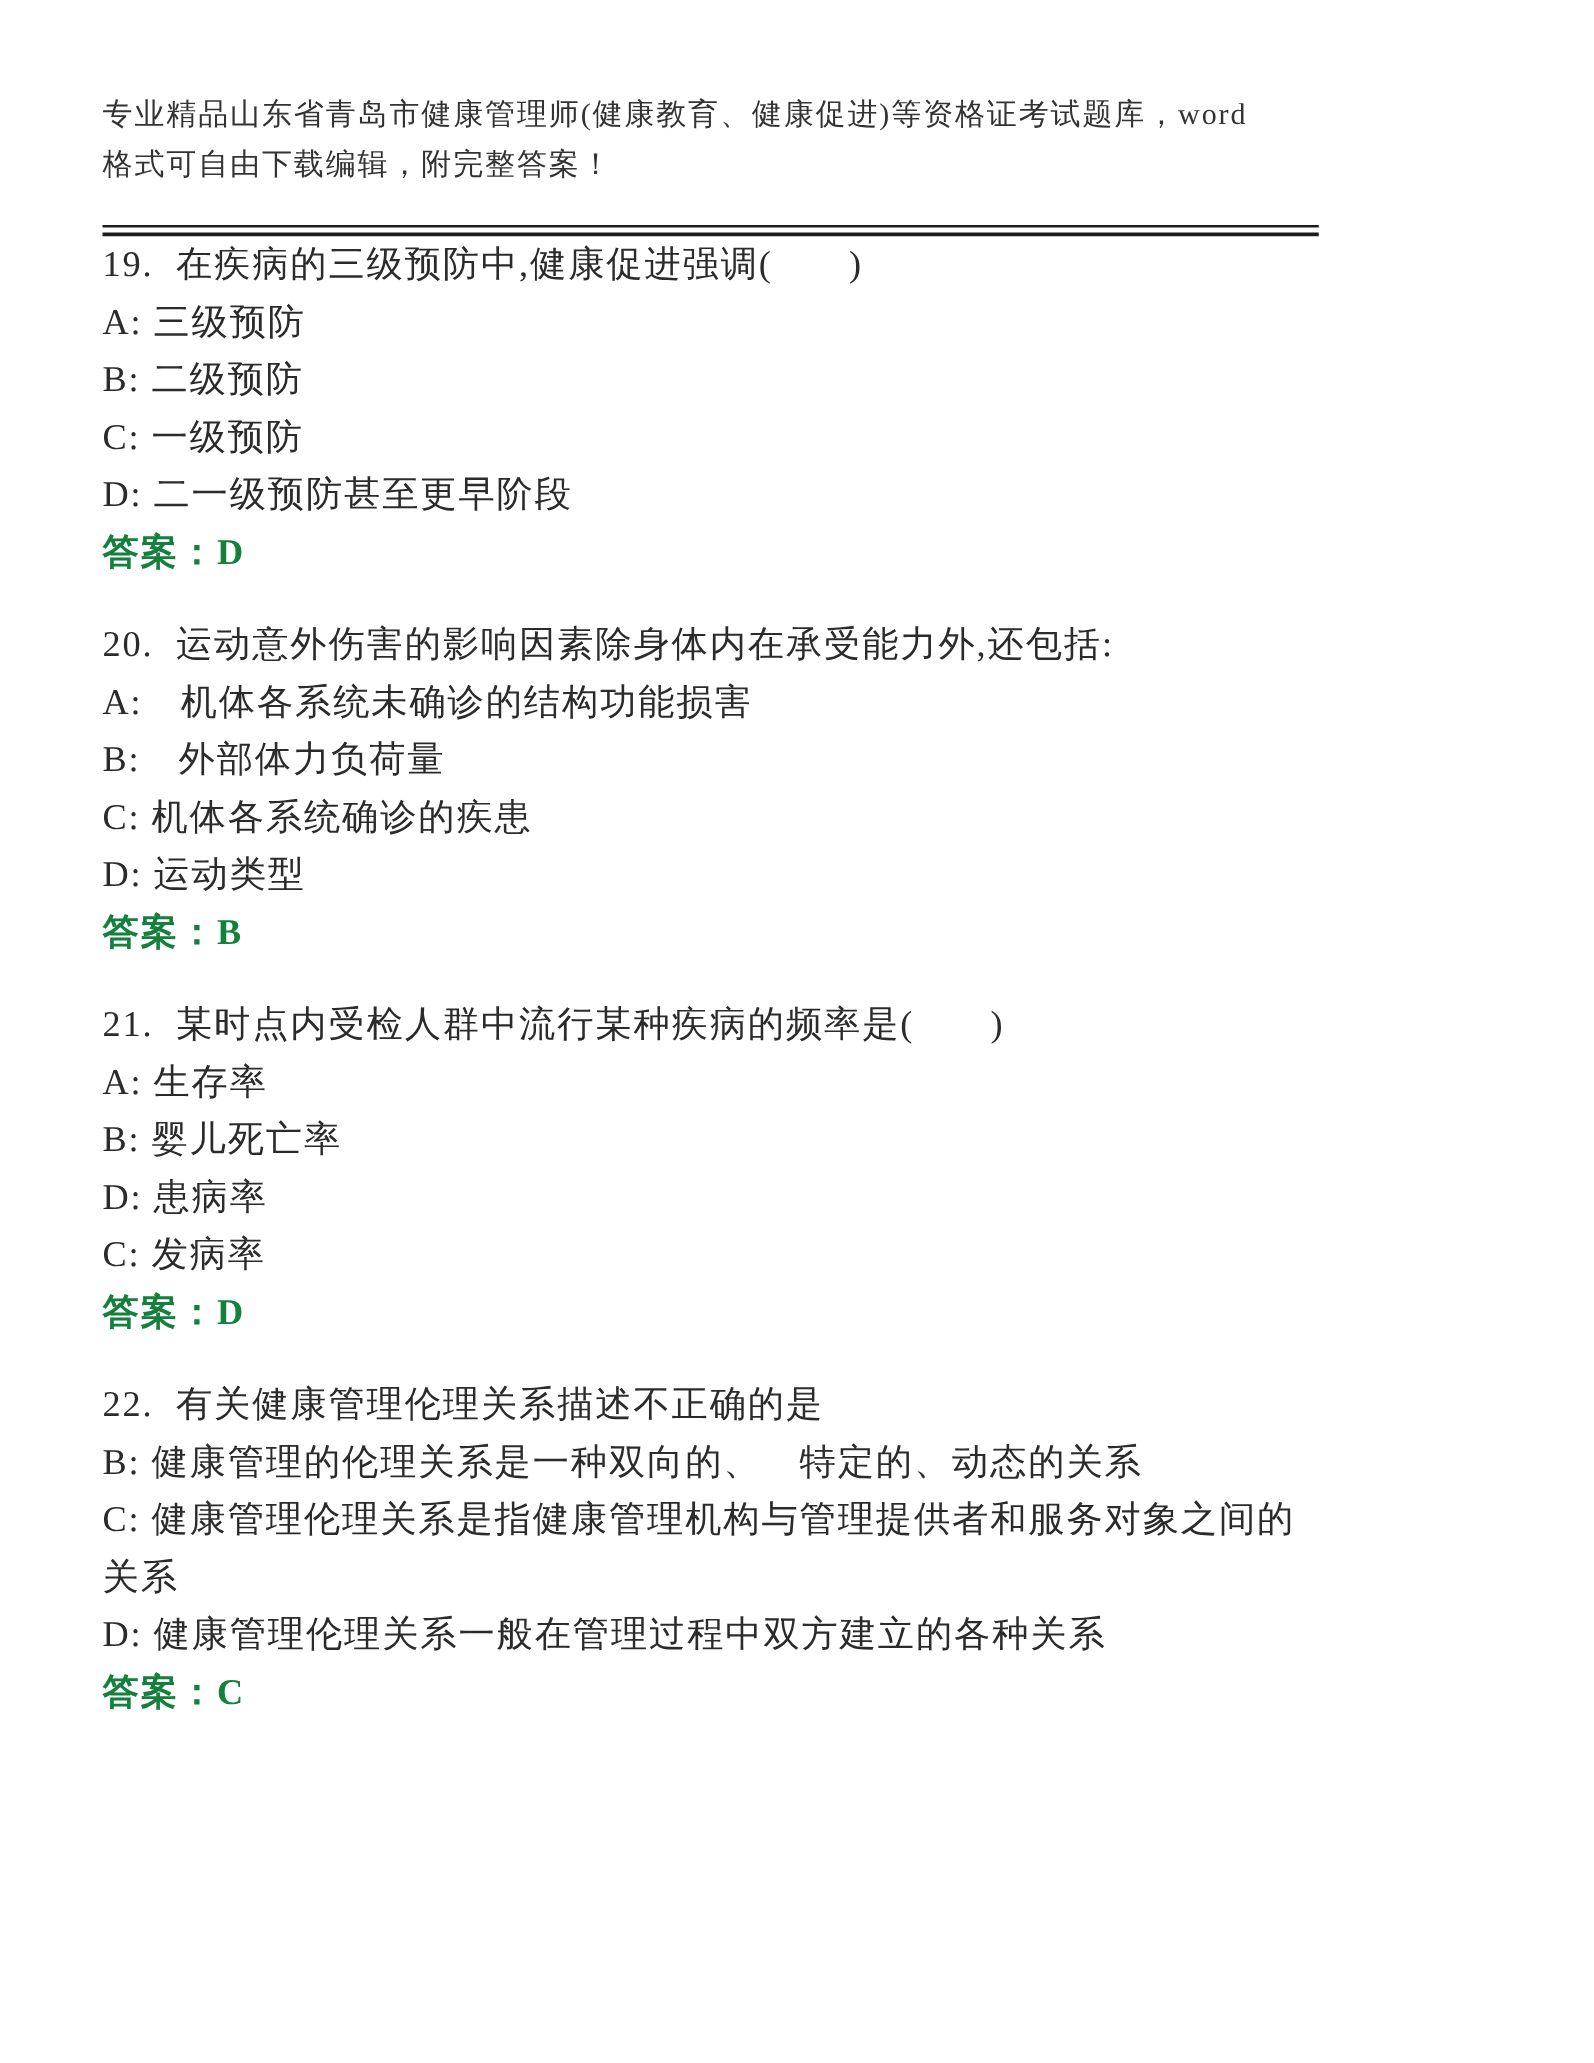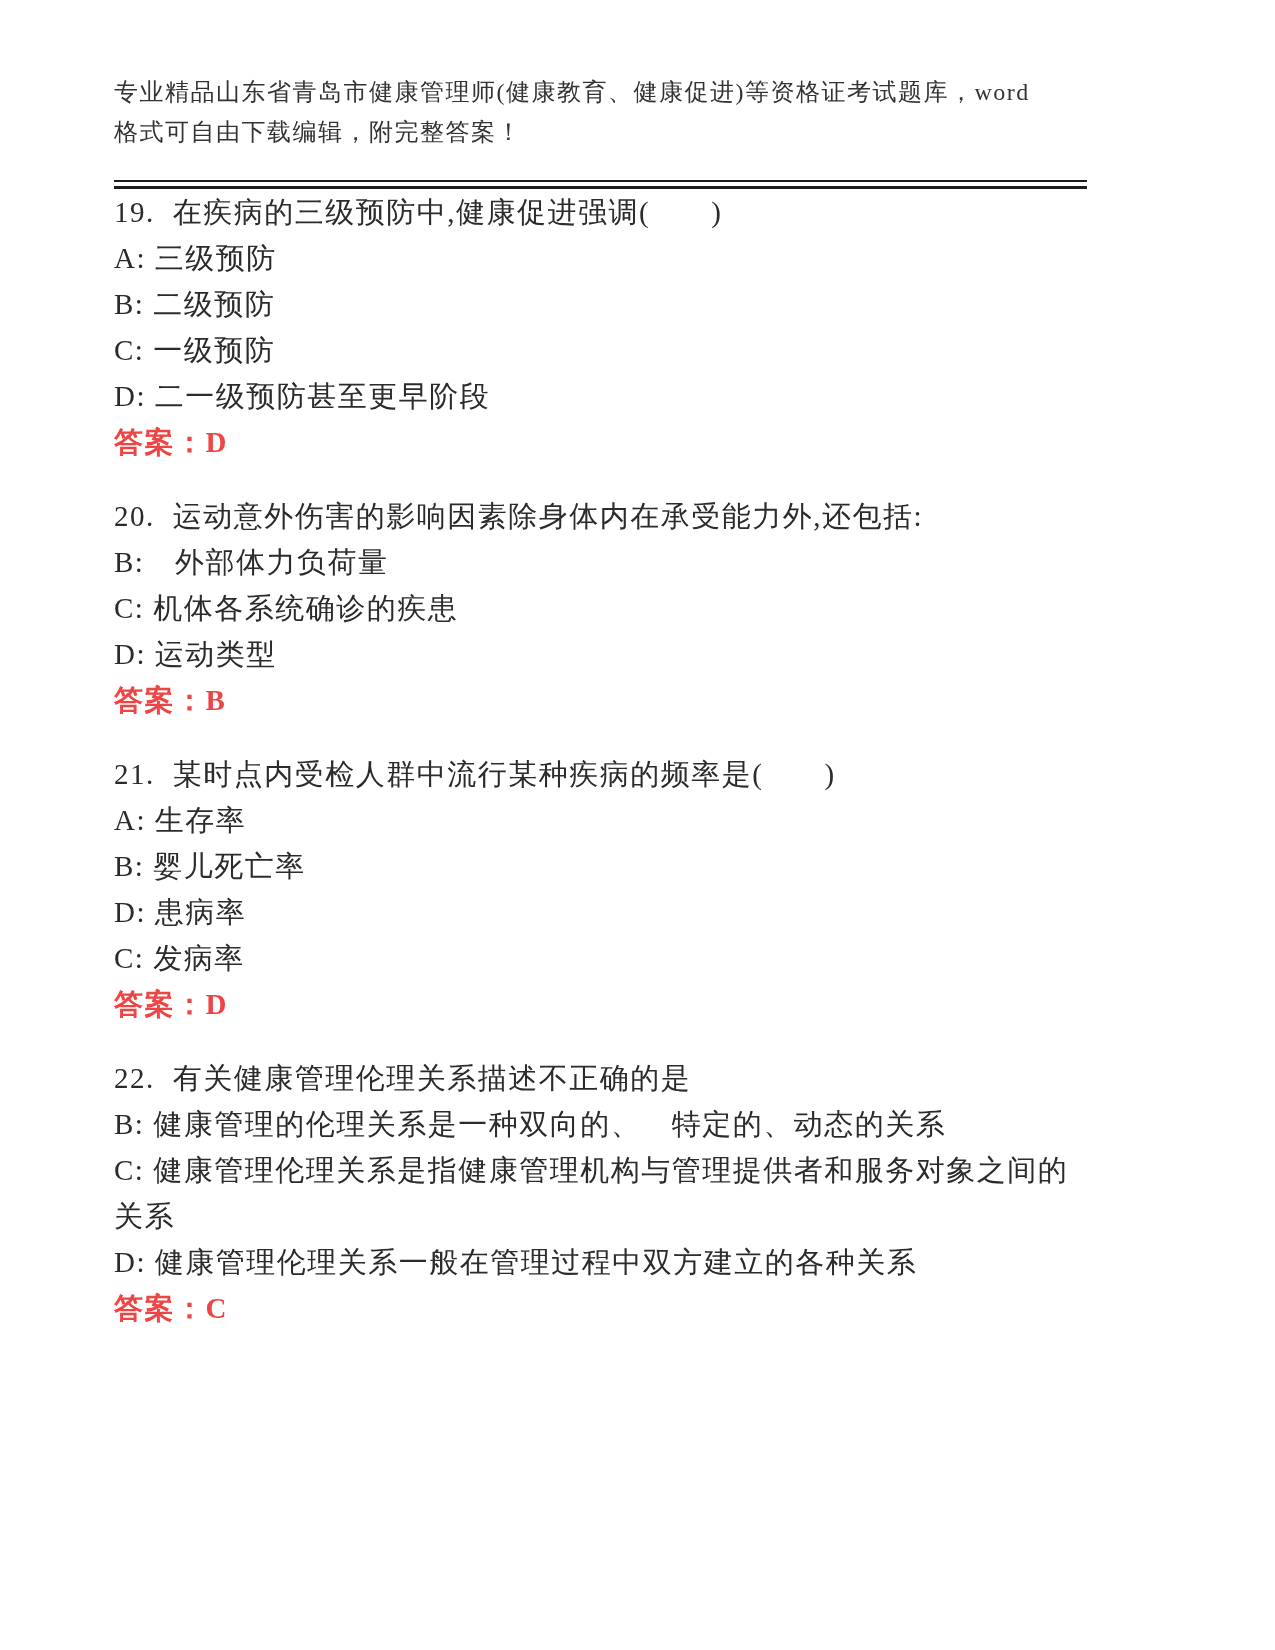--- a/index.html
+++ b/index.html
@@ -6,21 +6,21 @@
   .page{
     position:relative;
     width:1275px;height:1650px;
     margin:0 auto;
     background:#ffffff;
     font-family:"Liberation Serif","DejaVu Serif",serif;
     color:#282828;
     overflow:hidden;
   }
   .content{
-    padding:72px 0 0 114px;
+    padding:72px 0 0 82px;
   }
   .doc-header{
     width:880px;
     font-size:24px;
     line-height:40px;
     letter-spacing:1.5px;
     color:#333333;
     white-space:nowrap;
   }
   .doc-header .h-line{white-space:nowrap;}
@@ -38,21 +38,21 @@
     font-size:29px;
     line-height:46px;
     letter-spacing:1.5px;
     color:#2b2b2b;
   }
   .question.first{margin-top:0;}
   .q-num{margin-right:18px;}
   .opt-line{white-space:pre-wrap;}
   .answer-line{
     font-weight:bold;
-    color:#ef4444;
+    color:#15803d;
   }
 </style>
 </head>
 <body>
 
 <div class="page">
   <div class="content">
 
     <div class="doc-header">
       <div class="h-line">专业精品山东省青岛市健康管理师(健康教育、健康促进)等资格证考试题库，word</div>
@@ -65,20 +65,21 @@
       <div class="q-line"><span class="q-num">19.</span><span class="q-text">在疾病的三级预防中,健康促进强调(　　)</span></div>
       <div class="opt-line">A: 三级预防</div>
       <div class="opt-line">B: 二级预防</div>
       <div class="opt-line">C: 一级预防</div>
       <div class="opt-line">D: 二一级预防甚至更早阶段</div>
       <div class="answer-line">答案：D</div>
     </section>
 
     <section class="question">
       <div class="q-line"><span class="q-num">20.</span><span class="q-text">运动意外伤害的影响因素除身体内在承受能力外,还包括:</span></div>
+      <div class="opt-line">A:　机体各系统未确诊的结构功能损害</div>
       <div class="opt-line">B:　外部体力负荷量</div>
       <div class="opt-line">C: 机体各系统确诊的疾患</div>
       <div class="opt-line">D: 运动类型</div>
       <div class="answer-line">答案：B</div>
     </section>
 
     <section class="question">
       <div class="q-line"><span class="q-num">21.</span><span class="q-text">某时点内受检人群中流行某种疾病的频率是(　　)</span></div>
       <div class="opt-line">A: 生存率</div>
       <div class="opt-line">B: 婴儿死亡率</div>

